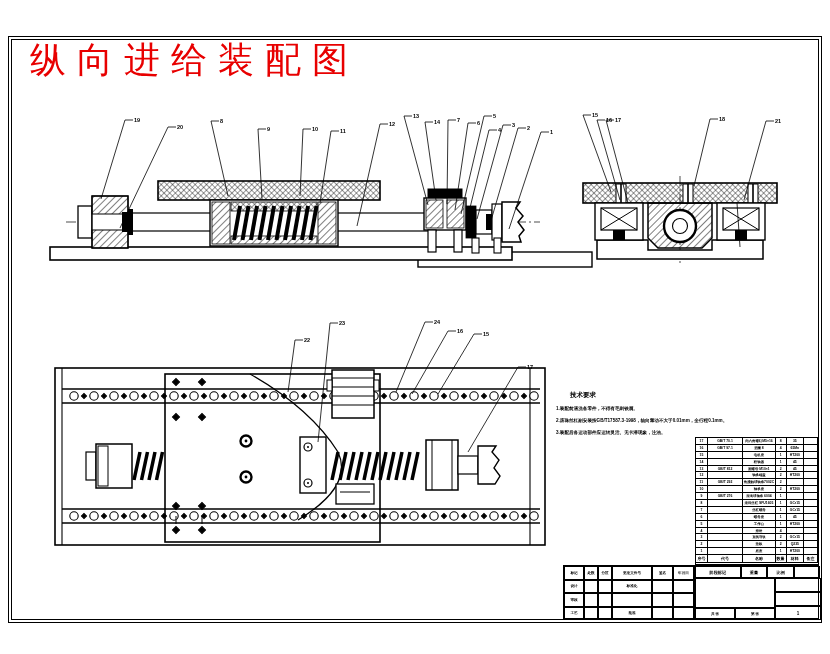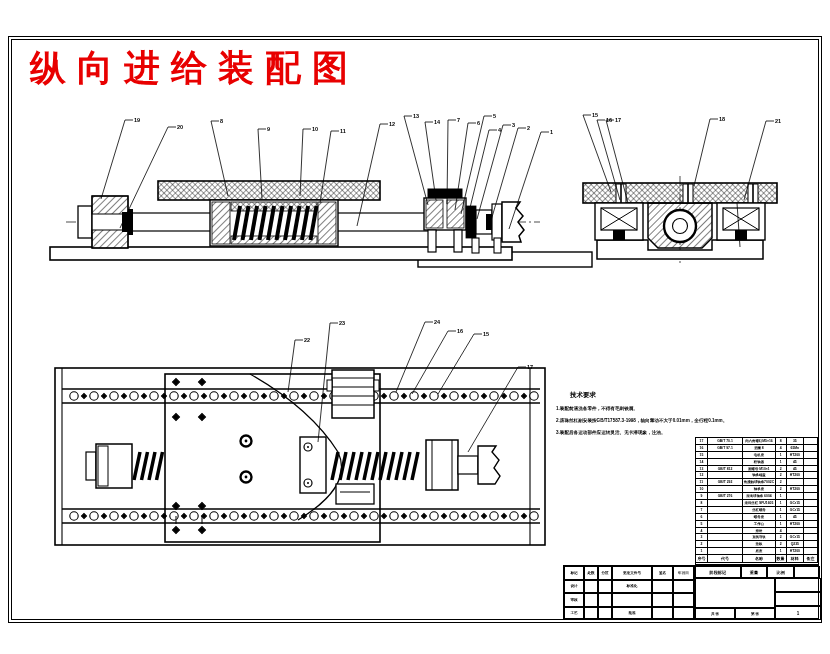--- a/index.html
+++ b/index.html
@@ -1,21 +1,21 @@
 <!DOCTYPE html>
 <html><head>
 <meta charset="utf-8">
 <style>
   html,body{margin:0;padding:0;background:#ffffff;width:830px;height:654px;overflow:hidden;
     font-family:"Liberation Sans", sans-serif;}
   #sheet{position:absolute;left:0;top:0;width:830px;height:654px;background:#fff;}
   .frame-outer{position:absolute;left:8px;top:36px;width:812px;height:585px;border:1.6px solid #000;}
   .frame-inner{position:absolute;left:11px;top:39px;width:806px;height:579px;border:1px solid #000;}
-  #main-title{position:absolute;left:30px;top:44px;font-family:"Liberation Serif", serif;
-    font-weight:bold;font-size:36px;letter-spacing:11px;white-space:nowrap;}
+  #main-title{position:absolute;left:30px;top:36px;font-family:"Liberation Serif", serif;
+    font-weight:normal;font-size:36px;letter-spacing:11px;white-space:nowrap;}
   #drawing-svg{position:absolute;left:0;top:0;}
   
   #tech-notes{position:absolute;left:556px;top:391px;width:176px;}
   #tech-notes .heading{font-size:6.5px;font-weight:bold;margin-left:14px;margin-bottom:3px;}
   #tech-notes .note-line{font-size:4.6px;line-height:12px;white-space:nowrap;font-weight:bold;}
   
   #bom{position:absolute;left:695px;top:437px;width:124px;height:128px;border:1.6px solid #000;box-sizing:border-box;}
   #bom .row{display:flex;width:100%;box-sizing:border-box;}
   #bom .cell{border-right:0.5px solid #000;border-bottom:0.5px solid #000;box-sizing:border-box;
     font-size:3.4px;line-height:6.5px;overflow:hidden;white-space:nowrap;text-align:center;font-weight:bold;}

